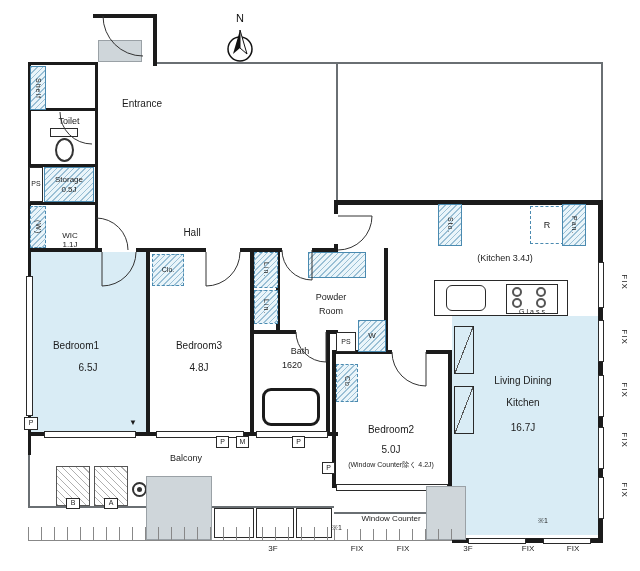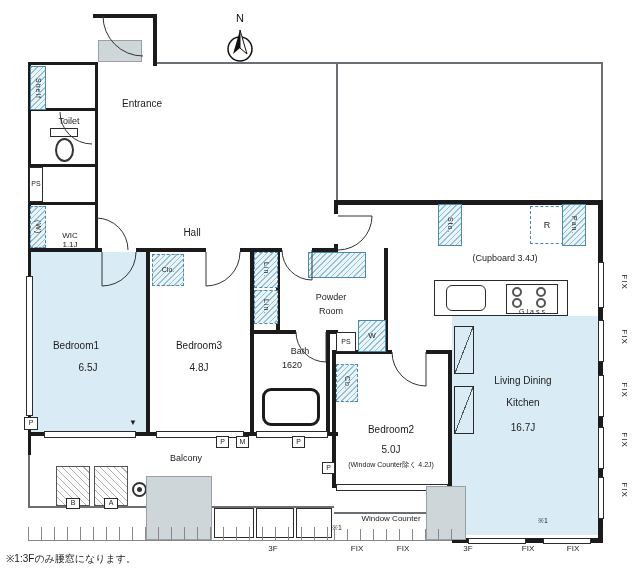--- a/index.html
+++ b/index.html
@@ -94,20 +94,24 @@
 
   <div class="gray" style="left:98px;top:40px;width:44px;height:22px"></div>
   <div class="t s10" style="left:142px;top:103px">Entrance</div>
 
   <div class="box h" style="left:30px;top:66px;width:16px;height:44px">
     <span class="v s7">Shelf</span>
   </div>
   <div class="t s9" style="left:69px;top:121px">Toilet</div>
   <div class="box bd" style="left:50px;top:128px;width:28px;height:9px"></div>
   <div class="circ" style="left:55px;top:138px;width:19px;height:24px"></div>
+  <div class="box h" style="left:44px;top:167px;width:50px;height:35px">
+    <span class="s8">Storage</span>
+    <span class="s8">0.5J</span>
+  </div>
   <div class="box bd" style="left:29px;top:167px;width:14px;height:35px">
     <span class="s7">PS</span>
   </div>
   <div class="box h hd" style="left:30px;top:206px;width:16px;height:42px">
     <span class="v s7">(W)</span>
   </div>
   <div class="t" style="left:70px;top:240px">
     <span class="s8" style="display:block">WIC</span>
     <span class="s8" style="display:block">1.1J</span>
   </div>
@@ -146,21 +150,21 @@
     <span class="s8">W</span>
   </div>
   <div class="box h hd" style="left:336px;top:364px;width:22px;height:38px">
     <span class="v s7">Cb.</span>
   </div>
 
   <div class="t s10" style="left:391px;top:429px">Bedroom2</div>
   <div class="t s10" style="left:391px;top:449px">5.0J</div>
   <div class="t s7" style="left:391px;top:465px">(Window Counter除く 4.2J)</div>
 
-  <div class="t s9" style="left:505px;top:258px">(Cupboard 3.4J)</div>
+  <div class="t s9" style="left:505px;top:258px">(Kitchen 3.4J)</div>
   <div class="box h" style="left:438px;top:204px;width:24px;height:42px">
     <span class="v s7">Sto.</span>
   </div>
   <div class="box bdd" style="left:530px;top:206px;width:34px;height:38px">
     <span class="s9">R</span>
   </div>
   <div class="box h" style="left:562px;top:204px;width:24px;height:42px">
     <span class="v s7">Pan.</span>
   </div>
   <div class="box bd" style="left:434px;top:280px;width:134px;height:36px"></div>
@@ -222,21 +226,20 @@
   <div class="t v s8" style="left:624px;top:390px">FIX</div>
   <div class="t v s8" style="left:624px;top:440px">FIX</div>
   <div class="t v s8" style="left:624px;top:490px">FIX</div>
 
   <div class="t s8" style="left:273px;top:548px">3F</div>
   <div class="t s8" style="left:357px;top:548px">FIX</div>
   <div class="t s8" style="left:403px;top:548px">FIX</div>
   <div class="t s8" style="left:468px;top:548px">3F</div>
   <div class="t s8" style="left:528px;top:548px">FIX</div>
   <div class="t s8" style="left:573px;top:548px">FIX</div>
-  <div class="note" style="left:6px;top:551px">※1:3Fのみ腰窓になります。</div>
 
   <svg class="ov" style="left:214px;top:8px" width="52" height="58" viewBox="0 0 52 58">
     <text x="26" y="14" font-size="11" text-anchor="middle" fill="#111">N</text>
     <circle cx="26" cy="41" r="12" fill="none" stroke="#111" stroke-width="1.5"></circle>
     <path d="M26,22 L19,46 L26,40 Z" fill="#111"></path>
     <path d="M26,22 L33,46 L26,40 Z" fill="#fff" stroke="#111" stroke-width="1"></path>
   </svg>
 
   <svg class="ov" width="640" height="571" viewBox="0 0 640 571" style="pointer-events:none">
     <g stroke="#333" stroke-width="1" fill="none">

